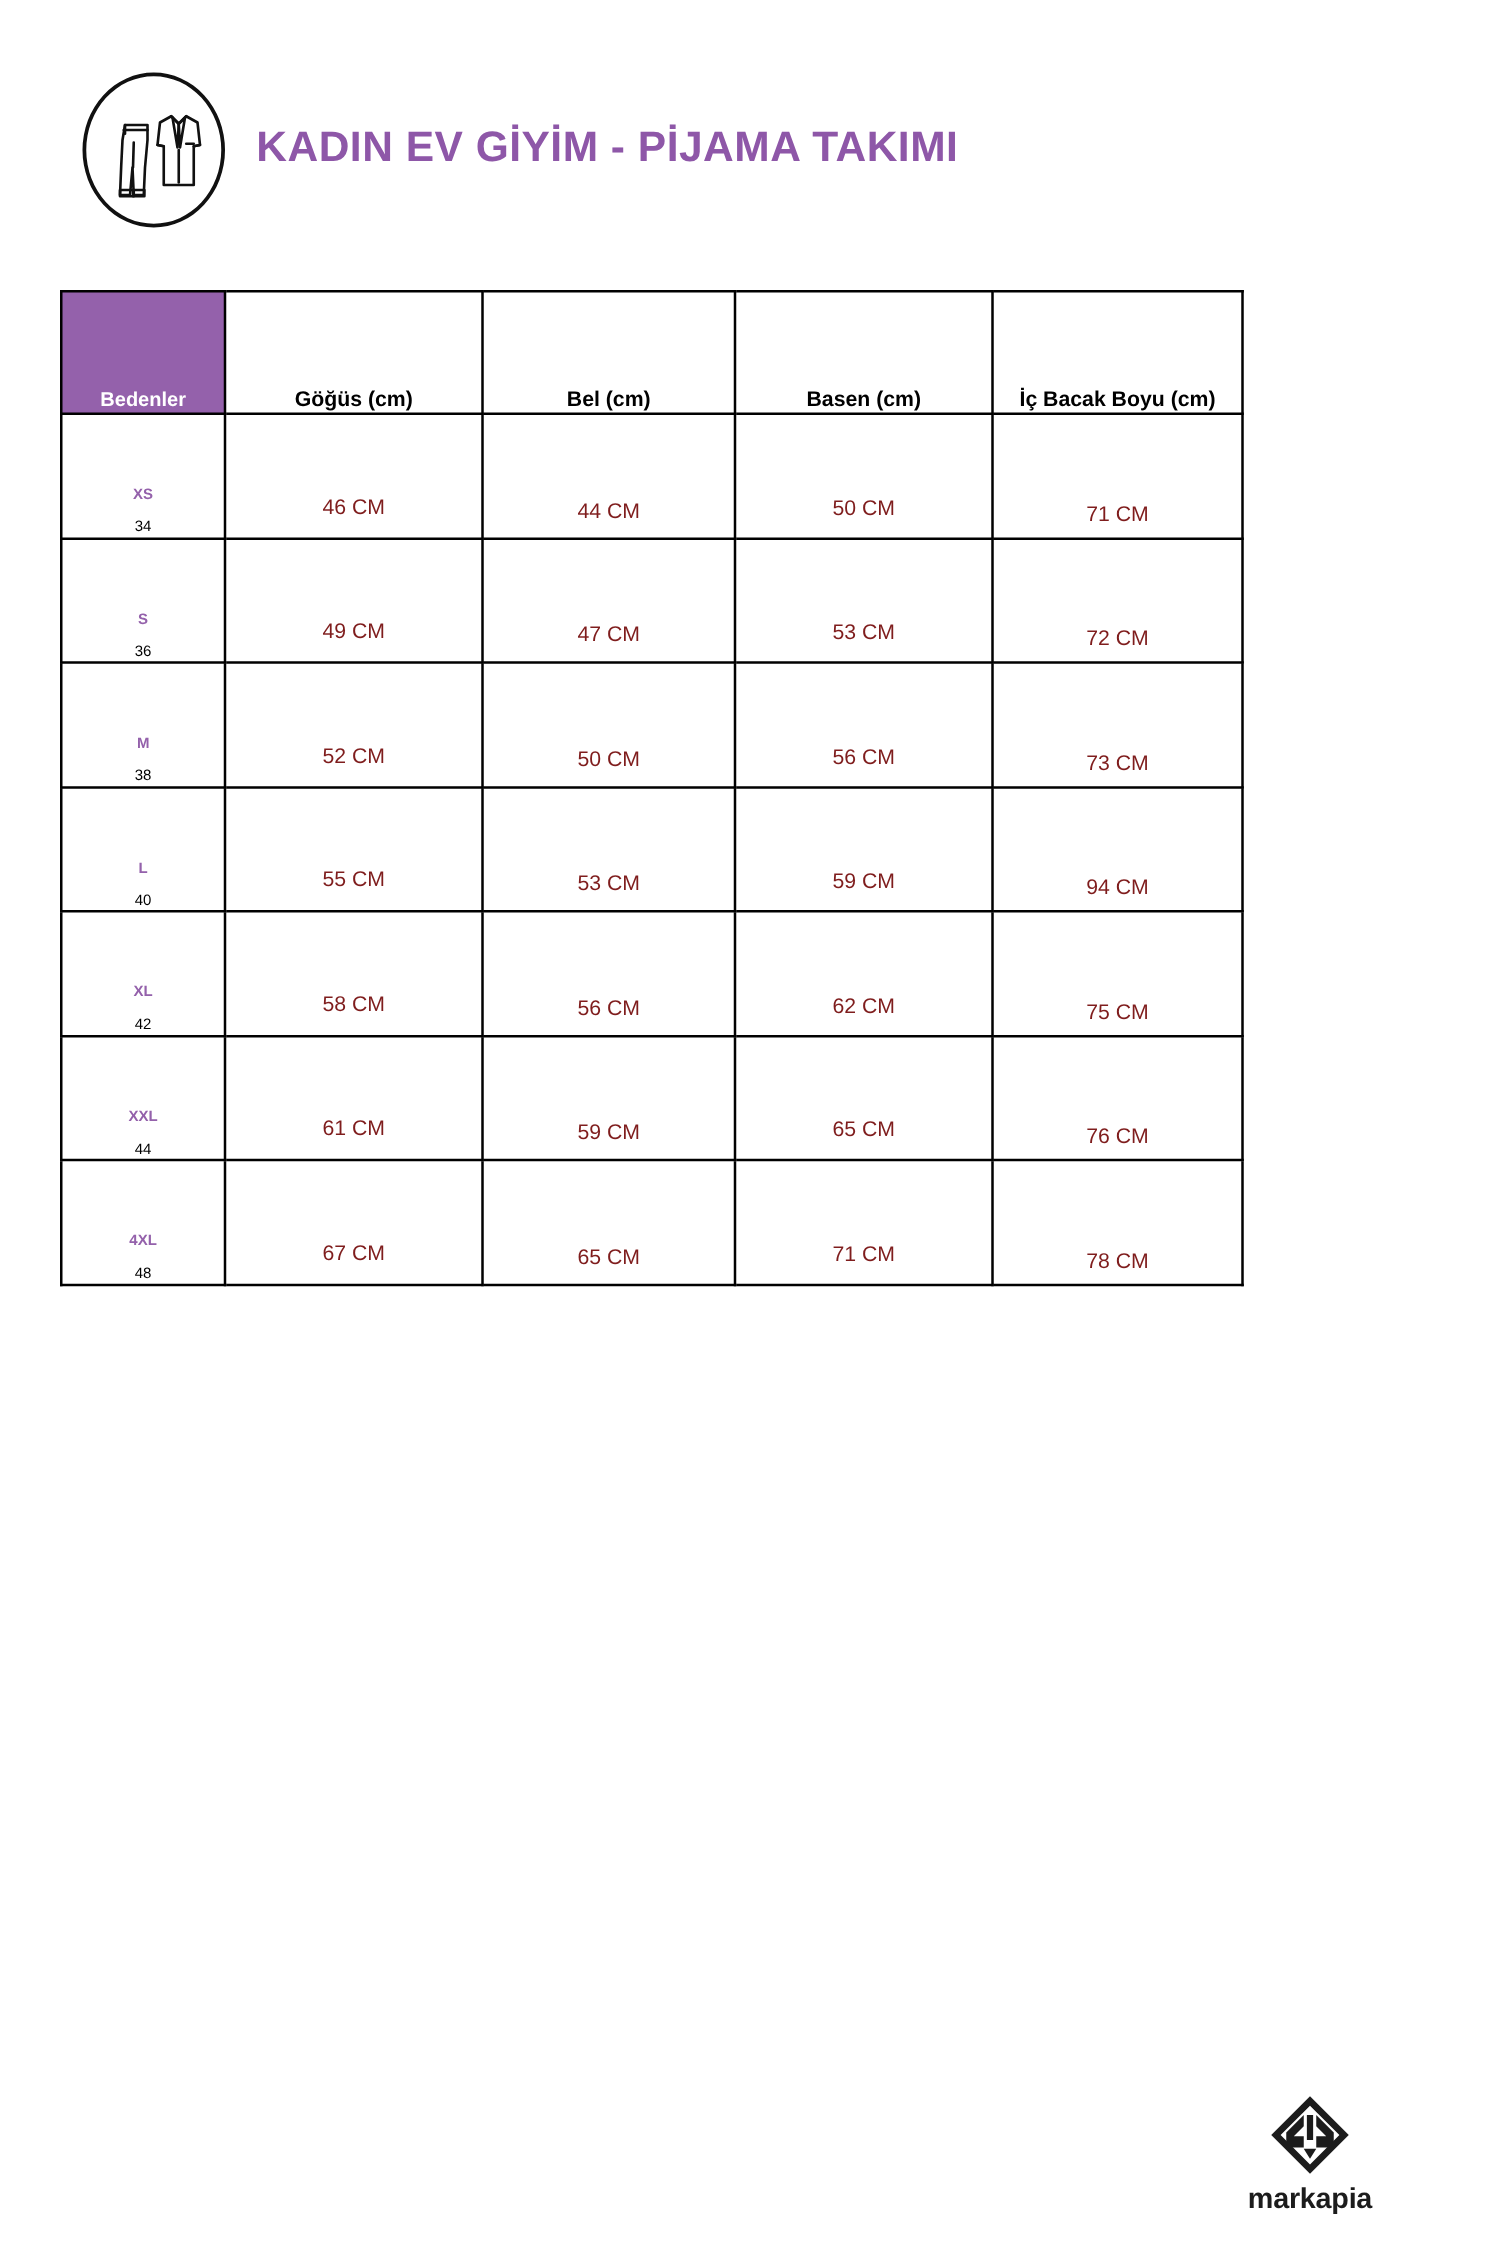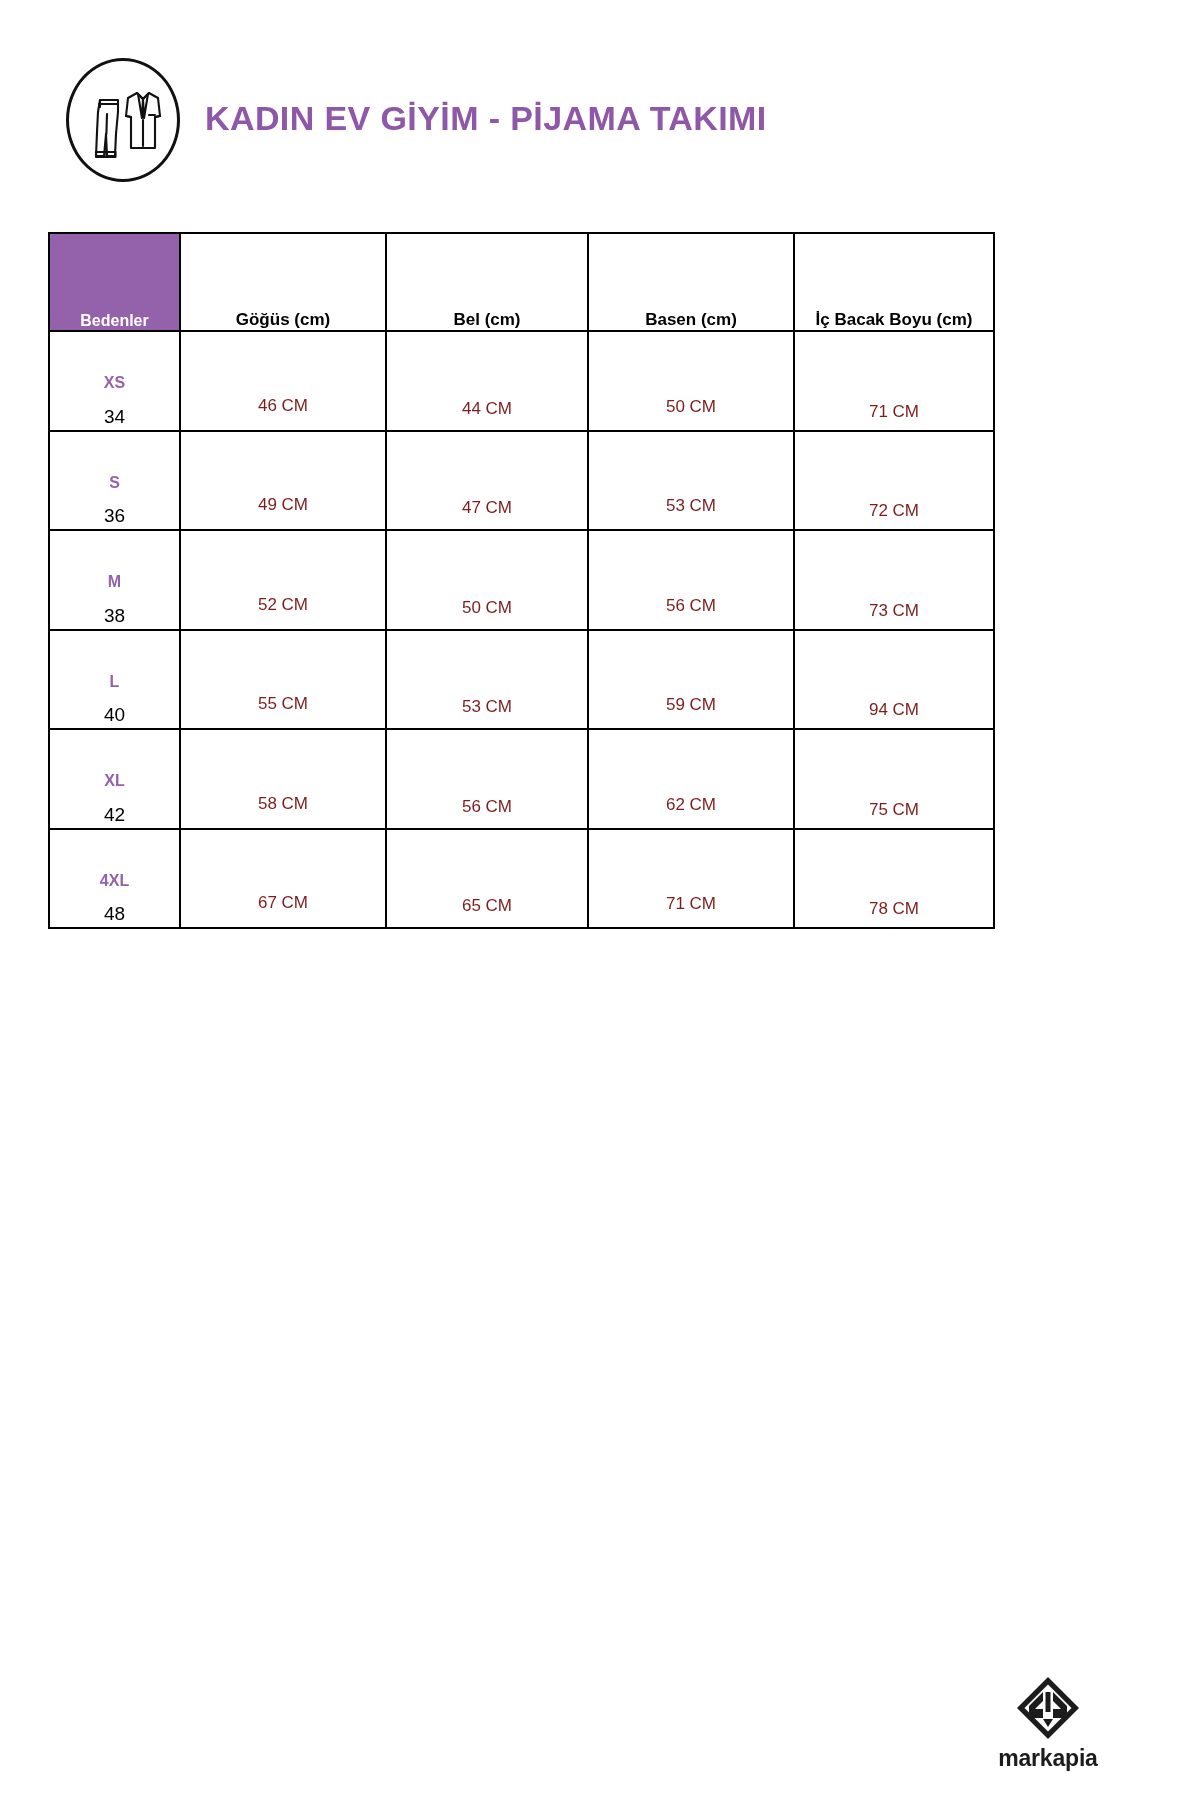--- a/index.html
+++ b/index.html
@@ -102,29 +102,29 @@
   tbody tr { height: 99.5px; }
 
   td.size-cell {
     padding-bottom: 10px;
     line-height: 1.35;
   }
 
   .size-label {
     display: block;
     color: #9461ab;
-    font-size: 16px;
+    font-size: 12px;
     font-weight: bold;
     margin-bottom: 10px;
   }
 
   .size-number {
     display: block;
     color: #000000;
-    font-size: 19px;
+    font-size: 12px;
     font-weight: normal;
   }
 
   td.meas-cell {
     font-size: 17px;
     color: #7f1d1d;
     padding-bottom: 12px;
   }
 
   
@@ -257,20 +257,30 @@
         <td class="size-cell">
           <span class="size-label">XL</span>
           <span class="size-number">42</span>
         </td>
         <td class="meas-cell m0">58 CM</td>
         <td class="meas-cell m1">56 CM</td>
         <td class="meas-cell m2">62 CM</td>
         <td class="meas-cell m3">75 CM</td>
       </tr>
 
+      <tr>
+        <td class="size-cell">
+          <span class="size-label">XXL</span>
+          <span class="size-number">44</span>
+        </td>
+        <td class="meas-cell m0">61 CM</td>
+        <td class="meas-cell m1">59 CM</td>
+        <td class="meas-cell m2">65 CM</td>
+        <td class="meas-cell m3">76 CM</td>
+      </tr>
 
 
       <tr>
         <td class="size-cell">
           <span class="size-label">4XL</span>
           <span class="size-number">48</span>
         </td>
         <td class="meas-cell m0">67 CM</td>
         <td class="meas-cell m1">65 CM</td>
         <td class="meas-cell m2">71 CM</td>

